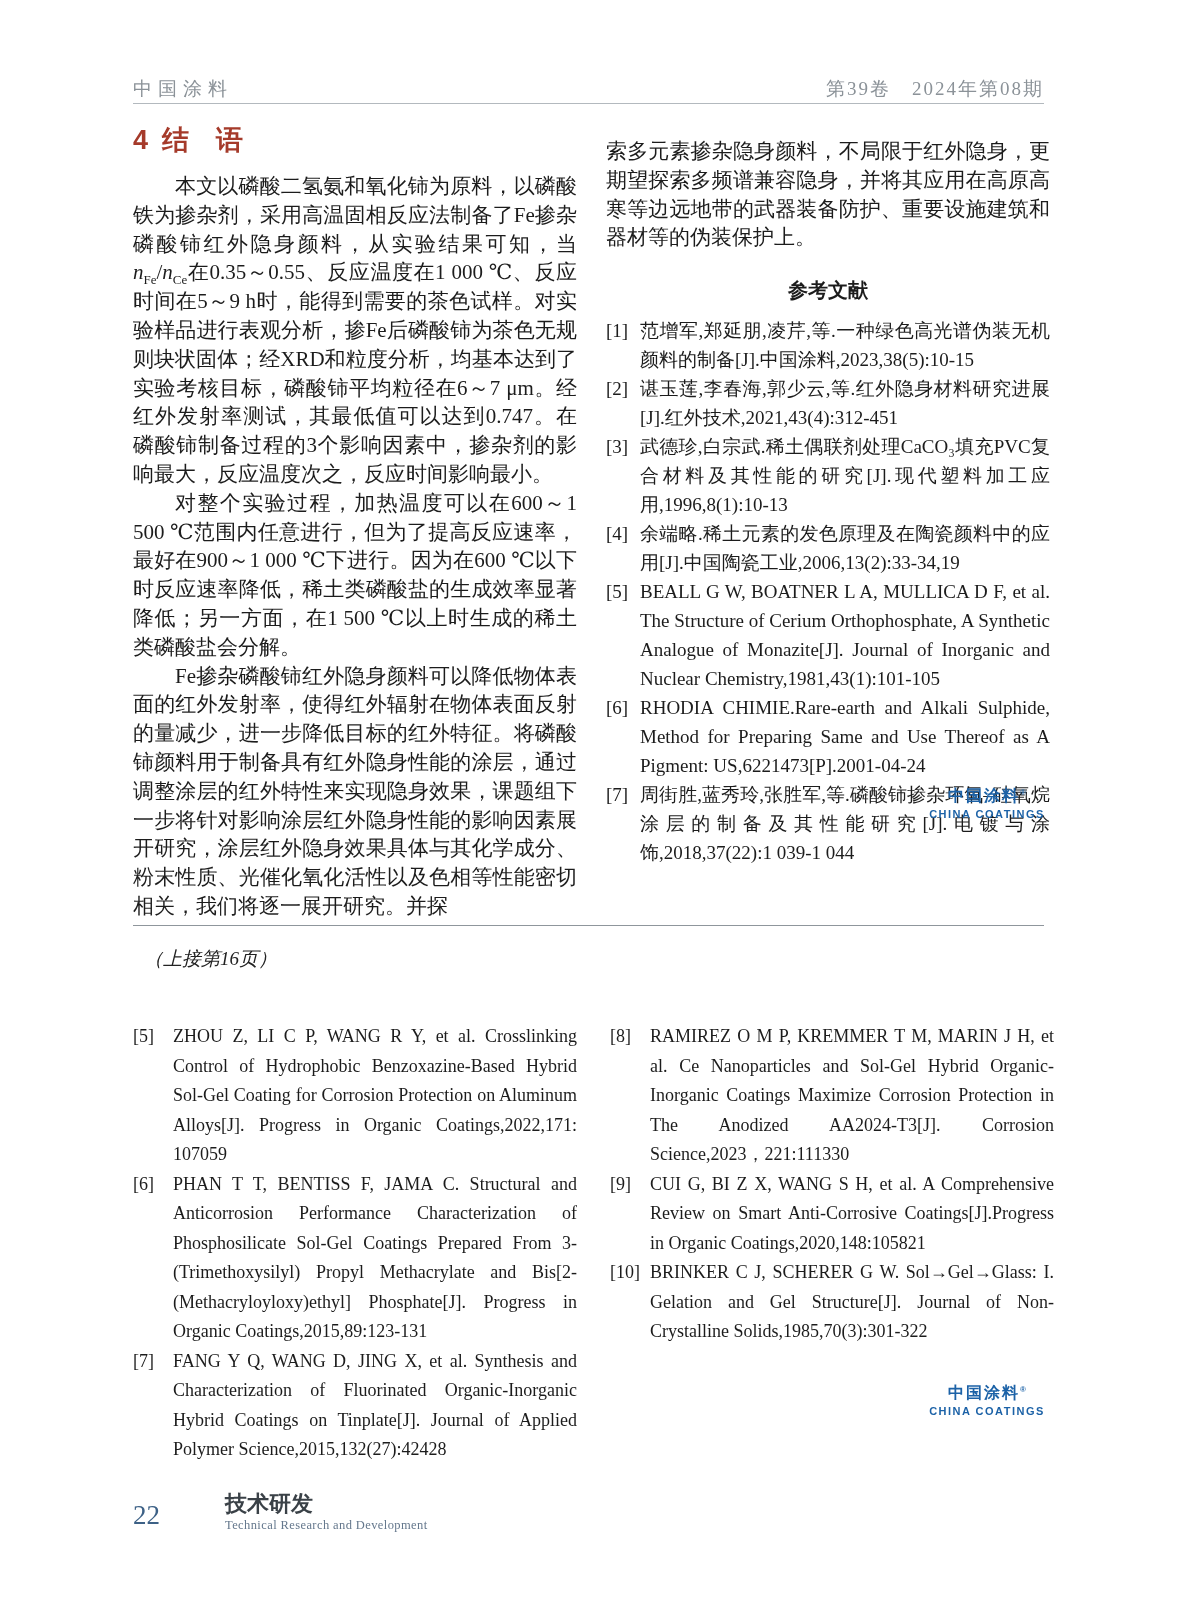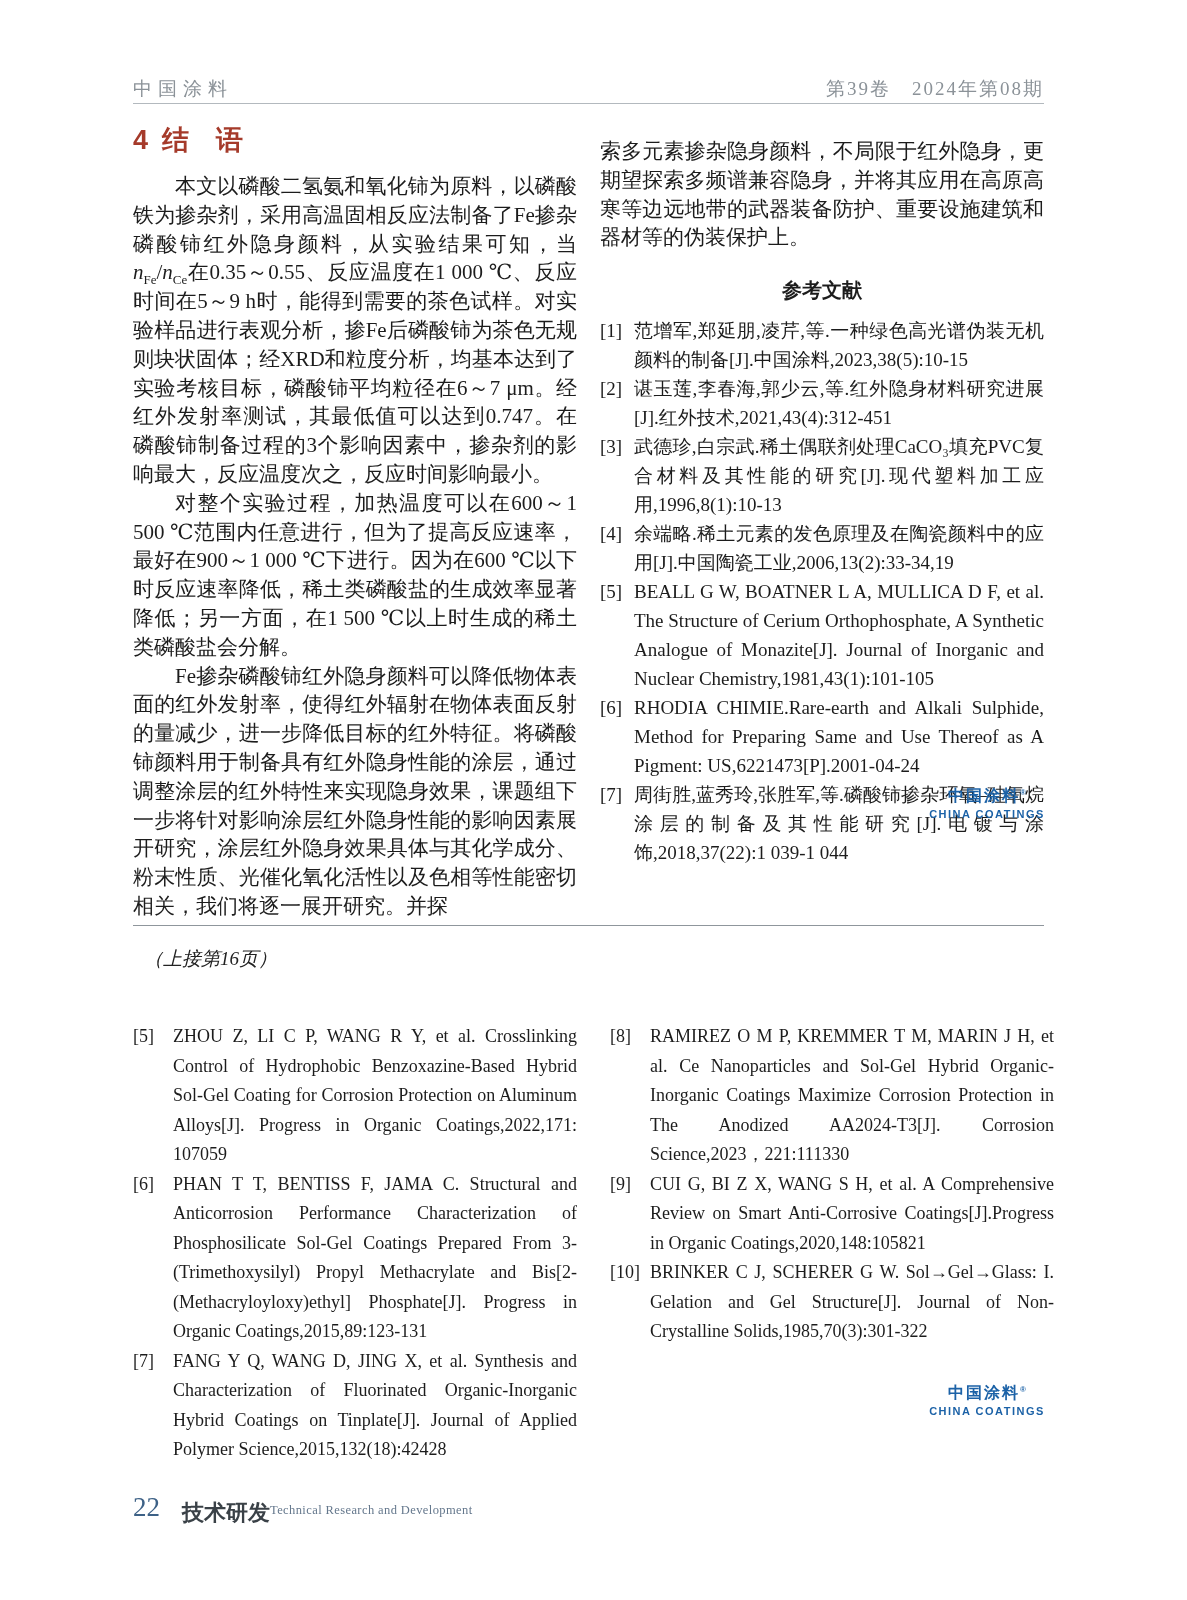--- a/index.html
+++ b/index.html
@@ -5,21 +5,21 @@
   html,body{margin:0;padding:0;background:#ffffff;}
   .page{position:relative;width:1177px;height:1600px;background:#ffffff;overflow:hidden;
         font-family:"Liberation Serif","DejaVu Serif",serif;color:#1c1c1c;}
 
   
   .hdr-left{position:absolute;left:133px;top:76px;font-size:19px;letter-spacing:6px;color:#8b9298;}
   .hdr-right{position:absolute;right:133px;top:76px;font-size:19px;letter-spacing:2px;color:#8b9298;}
   .hdr-rule{position:absolute;left:133px;right:133px;top:103px;border-top:1px solid #b3b9be;height:0;}
 
   
-  .cols{position:absolute;left:133px;top:118px;width:921px;display:flex;gap:23px;}
+  .cols{position:absolute;left:133px;top:118px;width:921px;display:flex;gap:29px;}
   .col{width:444px;}
 
   .sec-head{margin:4px 0 14px 0;font-family:"Liberation Sans","DejaVu Sans",sans-serif;
             font-weight:bold;font-size:27px;color:#a53a2a;}
   .sec-head .num{margin-right:14px;}
 
   .body-p{margin:0;font-size:21px;line-height:28.8px;text-align:justify;text-indent:2em;}
   .body-p.noindent{text-indent:0;}
   .var{font-style:italic;font-family:"Liberation Serif","DejaVu Serif",serif;}
   sub{font-size:13px;line-height:0;}
@@ -48,21 +48,21 @@
   .logo-cn{font-family:"Liberation Sans","DejaVu Sans",sans-serif;font-weight:bold;font-size:16px;
            letter-spacing:2px;color:#1c62a7;white-space:nowrap;}
   .logo-mark{font-size:8px;vertical-align:super;letter-spacing:0;}
   .logo-en{font-family:"Liberation Sans","DejaVu Sans",sans-serif;font-weight:bold;font-size:11px;
            letter-spacing:1.5px;color:#1c62a7;margin-top:1px;white-space:nowrap;}
 
   
   .footer{position:absolute;left:133px;top:1492px;display:flex;align-items:flex-end;}
   .pageno{font-size:27px;color:#3d6186;align-self:flex-end;margin-right:9px;margin-bottom:2px;}
   .foot-bar{width:3px;background:#24456b;margin-right:10px;}
-  .foot-txt{display:flex;flex-direction:row;justify-content:center;}
+  .foot-txt{display:flex;flex-direction:column;justify-content:center;margin-left:43px;}
   .foot-cn{font-family:"Liberation Sans","DejaVu Sans",sans-serif;font-weight:bold;font-size:22px;color:#3a4147;line-height:1.1;}
   .foot-en{font-size:12.5px;font-weight:normal;color:#64778c;letter-spacing:0.4px;margin-top:2px;}
 </style>
 </head>
 <body>
 
 <div class="page">
 
   <div class="hdr-left">中国涂料</div>
   <div class="hdr-right">第39卷　2024年第08期</div>
@@ -138,21 +138,21 @@
             <span class="ref-text">ZHOU Z, LI C P, WANG R Y, et al. Crosslinking Control of Hydrophobic Benzoxazine-Based Hybrid Sol-Gel Coating for Corrosion Protection on Aluminum Alloys[J]. Progress in Organic Coatings,2022,171: 107059</span>
           </div>
 
           <div class="ref-item">
             <span class="ref-id">[6]</span>
             <span class="ref-text">PHAN T T, BENTISS F, JAMA C. Structural and Anticorrosion Performance Characterization of Phosphosilicate Sol-Gel Coatings Prepared From 3-(Trimethoxysilyl) Propyl Methacrylate and Bis[2-(Methacryloyloxy)ethyl] Phosphate[J]. Progress in Organic Coatings,2015,89:123-131</span>
           </div>
 
           <div class="ref-item">
             <span class="ref-id">[7]</span>
-            <span class="ref-text">FANG Y Q, WANG D, JING X, et al. Synthesis and Characterization of Fluorinated Organic-Inorganic Hybrid Coatings on Tinplate[J]. Journal of Applied Polymer Science,2015,132(18):42428</span>
+            <span class="ref-text">FANG Y Q, WANG D, JING X, et al. Synthesis and Characterization of Fluorinated Organic-Inorganic Hybrid Coatings on Tinplate[J]. Journal of Applied Polymer Science,2015,132(27):42428</span>
           </div>
         </div>
     </div>
     <div class="col">
       <div class="ref-list en">
 
           <div class="ref-item">
             <span class="ref-id">[8]</span>
             <span class="ref-text">RAMIREZ O M P, KREMMER T M, MARIN J H, et al. Ce Nanoparticles and Sol-Gel Hybrid Organic-Inorganic Coatings Maximize Corrosion Protection in The Anodized AA2024-T3[J]. Corrosion Science,2023，221:111330</span>
           </div>

